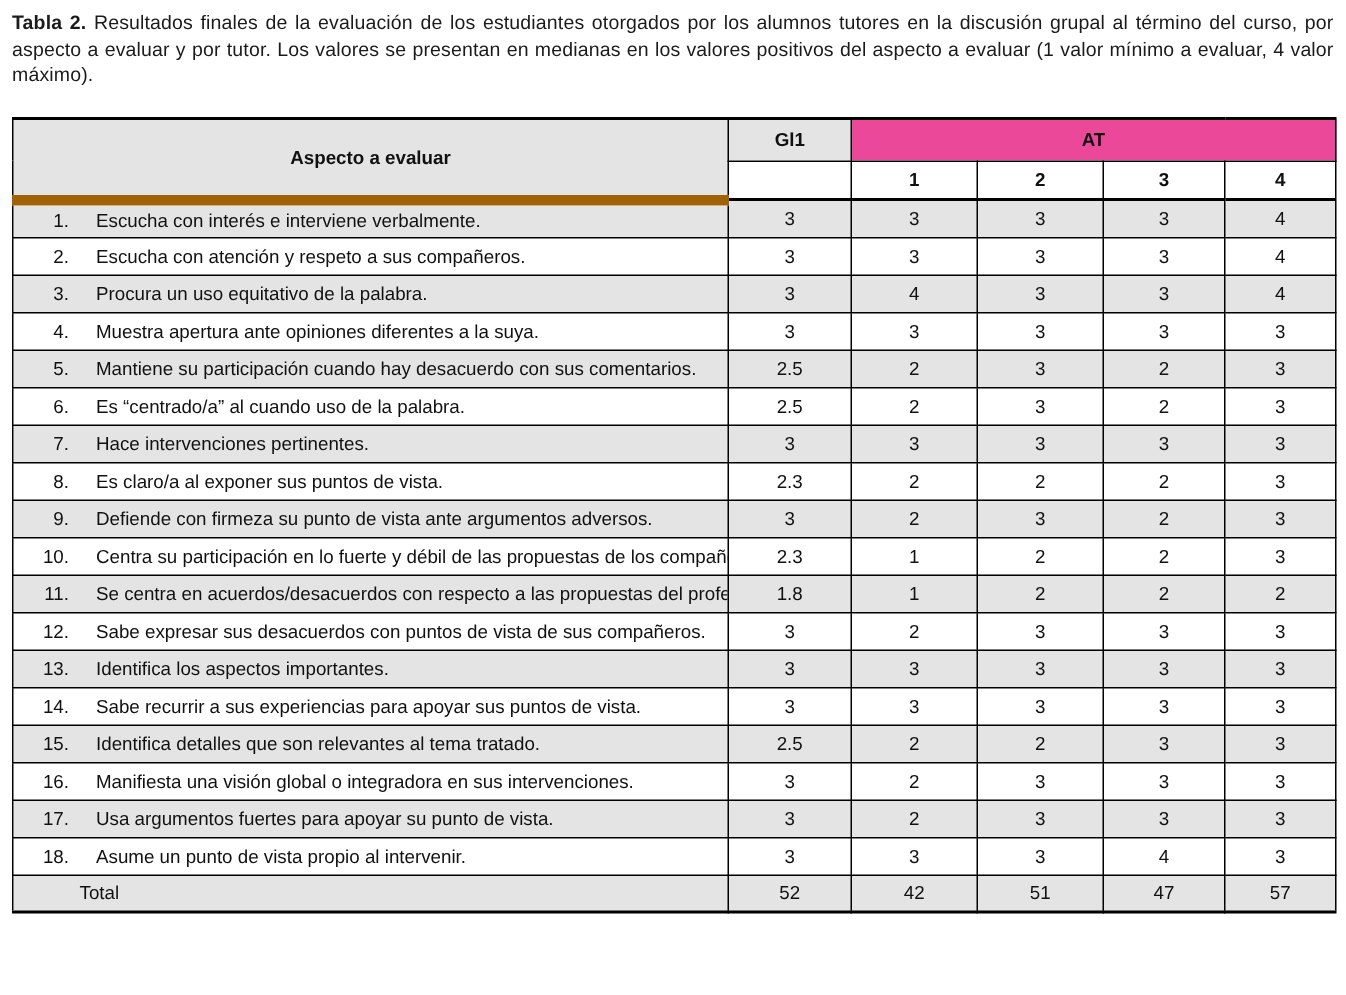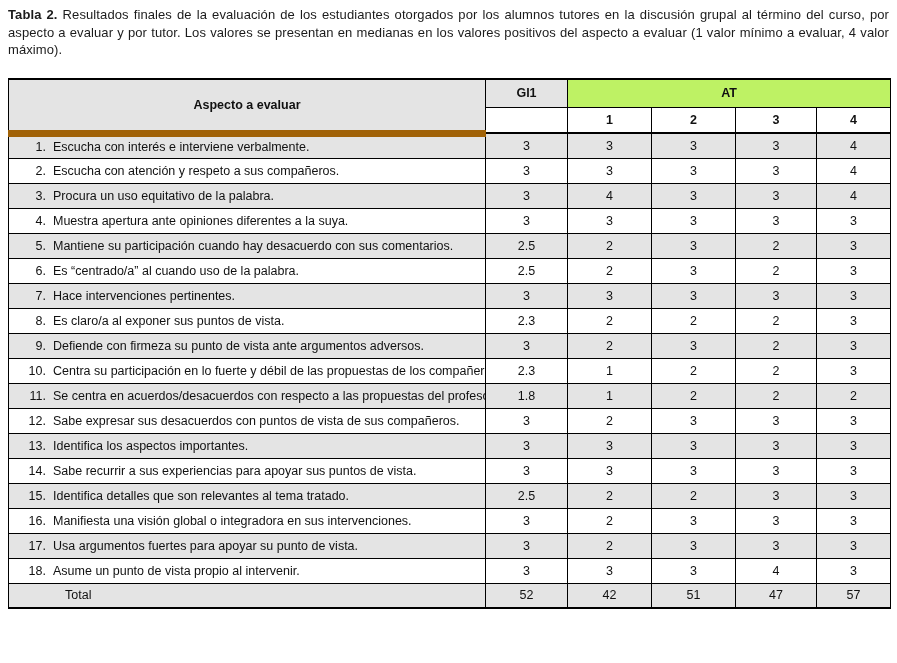--- a/index.html
+++ b/index.html
@@ -48,35 +48,35 @@
   th, td {
     border: 1px solid #000;
     vertical-align: middle;
     font-weight: normal;
   }
   thead th { font-weight: bold; text-align: center; }
   thead tr.hrow1 { height: 28px; }
   thead tr.hrow2 { height: 26px; }
   th.h-aspect { background: #e4e4e4; border-bottom: 7px solid #a16207; }
   th.h-gi1 { background: #e4e4e4; margin-top: 36px; }
-  th.h-at { background: #bef264; }
+  th.h-at { background: #ec4899; }
   th.h-blank, th.h-atnum { background: #ffffff; border-bottom: 2px solid #000; }
 
   tbody tr { height: 25px; }
   tbody tr:nth-child(odd) td { background: #e4e4e4; }
   tbody tr:nth-child(even) td { background: #ffffff; }
 
   td.aspect { text-align: left; white-space: nowrap; overflow: hidden; }
   td.aspect .cellwrap { display: flex; align-items: center; }
   td.aspect .num {
     display: inline-block; width: 37px; text-align: right;
     flex: 0 0 37px;
   }
-  td.aspect .atext { margin-left: 7px; }
-  td.aspect .total-label { margin-left: 56px; text-align: center; }
+  td.aspect .atext { margin-left: 18px; }
+  td.aspect .total-label { margin-left: 44px; text-align: center; }
   td.val { text-align: center; }
 
   
   .footnote {
     position: absolute;
     left: 8px; top: 640px;
     font-size: 12.5px;
     color: #1b1b1b;
     letter-spacing: 0.1px;
   }

